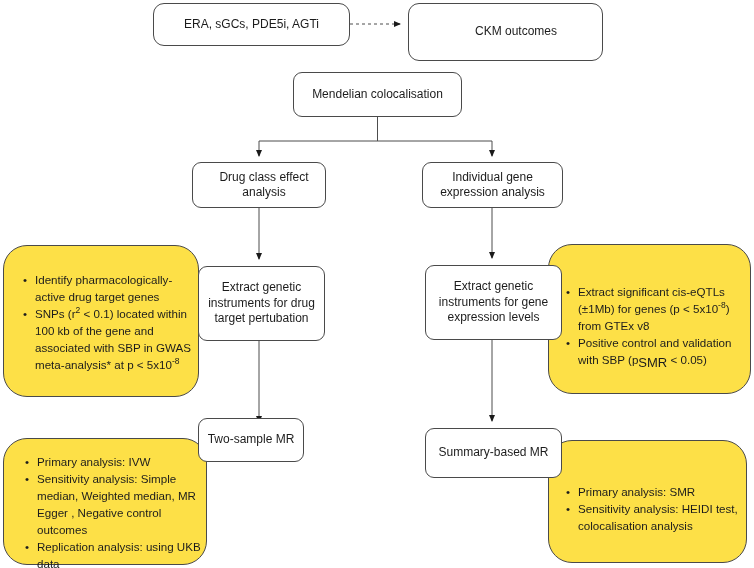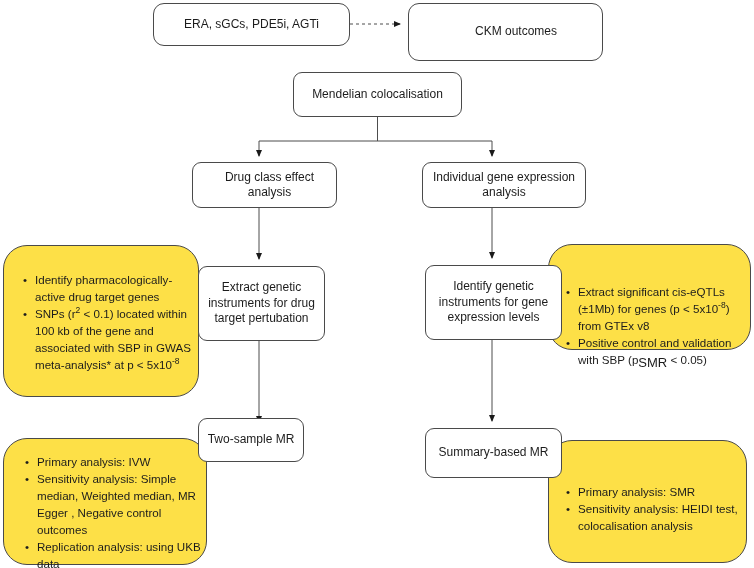--- a/index.html
+++ b/index.html
@@ -36,21 +36,21 @@
 
 <div class="canvas">
 
   <div class="callout c-tl" style="left:3px;top:245px;width:196px;height:152px;">
     <ul>
       <li>Identify pharmacologically-active drug target genes</li>
       <li>SNPs (r<sup>2</sup> &lt; 0.1) located within 100 kb of the gene and associated with SBP in GWAS meta-analysis* at p &lt; 5x10<sup>-8</sup></li>
     </ul>
   </div>
 
-  <div class="callout c-tr" style="left:548px;top:244px;width:203px;height:106px;">
+  <div class="callout c-tr" style="left:548px;top:244px;width:203px;height:150px;">
     <ul>
       <li>Extract significant cis-eQTLs (±1Mb) for genes (p &lt; 5x10<sup>-8</sup>) from GTEx v8</li>
       <li>Positive control and validation with SBP (p<sub>SMR</sub> &lt; 0.05)</li>
     </ul>
   </div>
 
   <div class="callout c-bl" style="left:3px;top:438px;width:204px;height:127px;">
     <ul>
       <li>Primary analysis: IVW</li>
       <li>Sensitivity analysis: Simple median, Weighted median, MR Egger , Negative control outcomes</li>
@@ -83,25 +83,25 @@
       <path d="M492,340 V421" marker-end="url(#arw)"></path>
     </g>
   </svg>
 
   <div class="box pill" style="left:153px;top:3px;width:197px;height:43px;">ERA, sGCs, PDE5i, AGTi</div>
 
   <div class="box pill" style="left:408px;top:3px;width:195px;height:58px;padding-left:25px;">CKM outcomes</div>
 
   <div class="box" style="left:293px;top:72px;width:169px;height:45px;">Mendelian colocalisation</div>
 
-  <div class="box" style="left:192px;top:162px;width:145px;height:46px;padding-left:14px;">Drug class effect analysis</div>
+  <div class="box" style="left:192px;top:162px;width:134px;height:46px;padding-left:14px;">Drug class effect analysis</div>
 
-  <div class="box" style="left:422px;top:162px;width:164px;height:46px;">Individual gene expression analysis</div>
+  <div class="box" style="left:422px;top:162px;width:141px;height:46px;">Individual gene expression analysis</div>
 
   <div class="box" style="left:198px;top:266px;width:127px;height:75px;">Extract genetic instruments for drug target pertubation</div>
 
-  <div class="box" style="left:425px;top:265px;width:137px;height:75px;">Identify genetic instruments for gene expression levels</div>
+  <div class="box" style="left:425px;top:265px;width:137px;height:75px;">Extract genetic instruments for gene expression levels</div>
 
   <div class="box" style="left:198px;top:418px;width:106px;height:44px;">Two-sample MR</div>
 
   <div class="box" style="left:425px;top:428px;width:137px;height:50px;">Summary-based MR</div>
 
 </div>
 
 </body></html>

